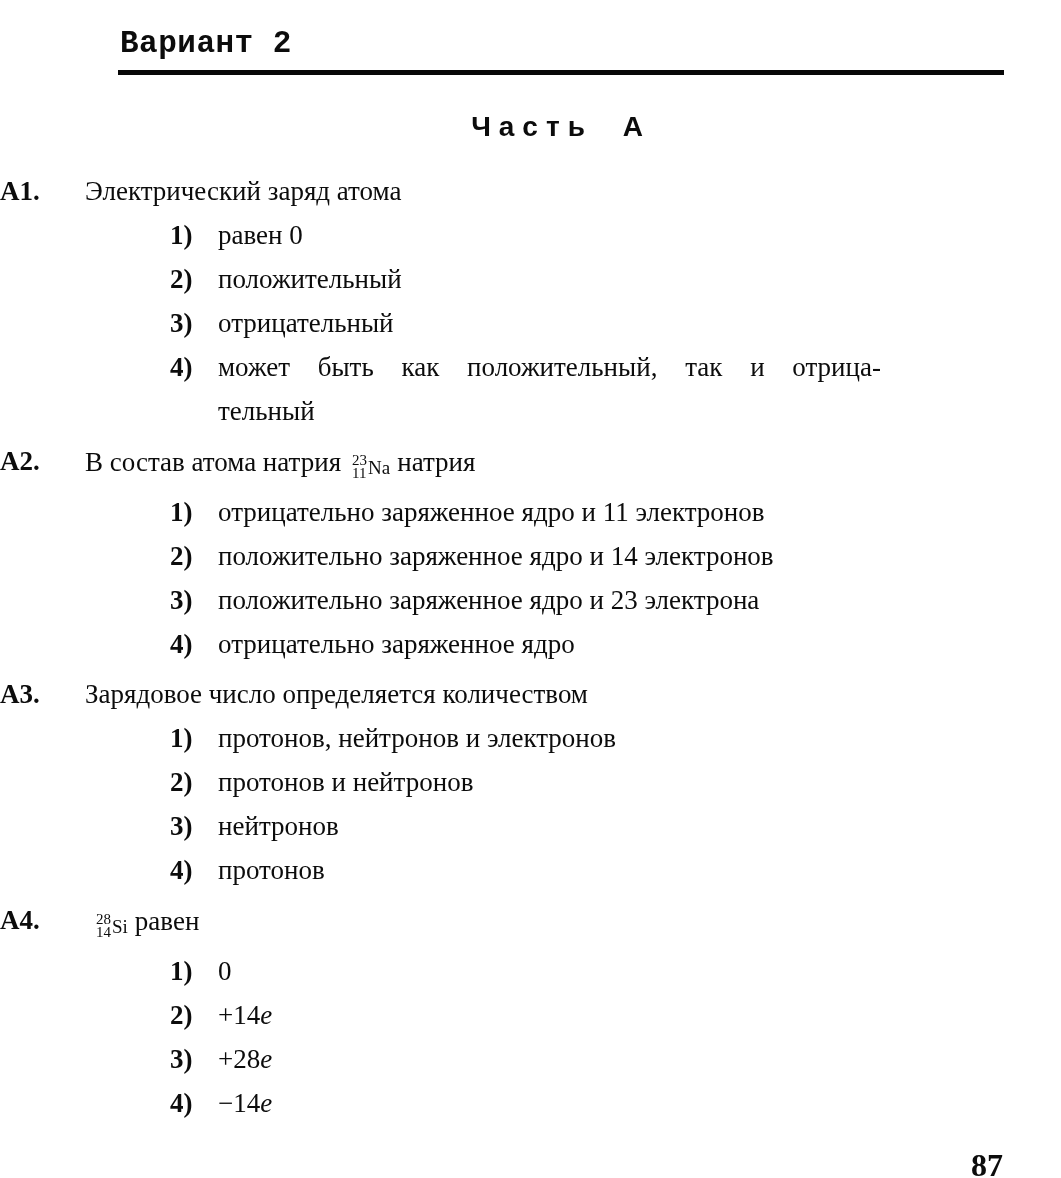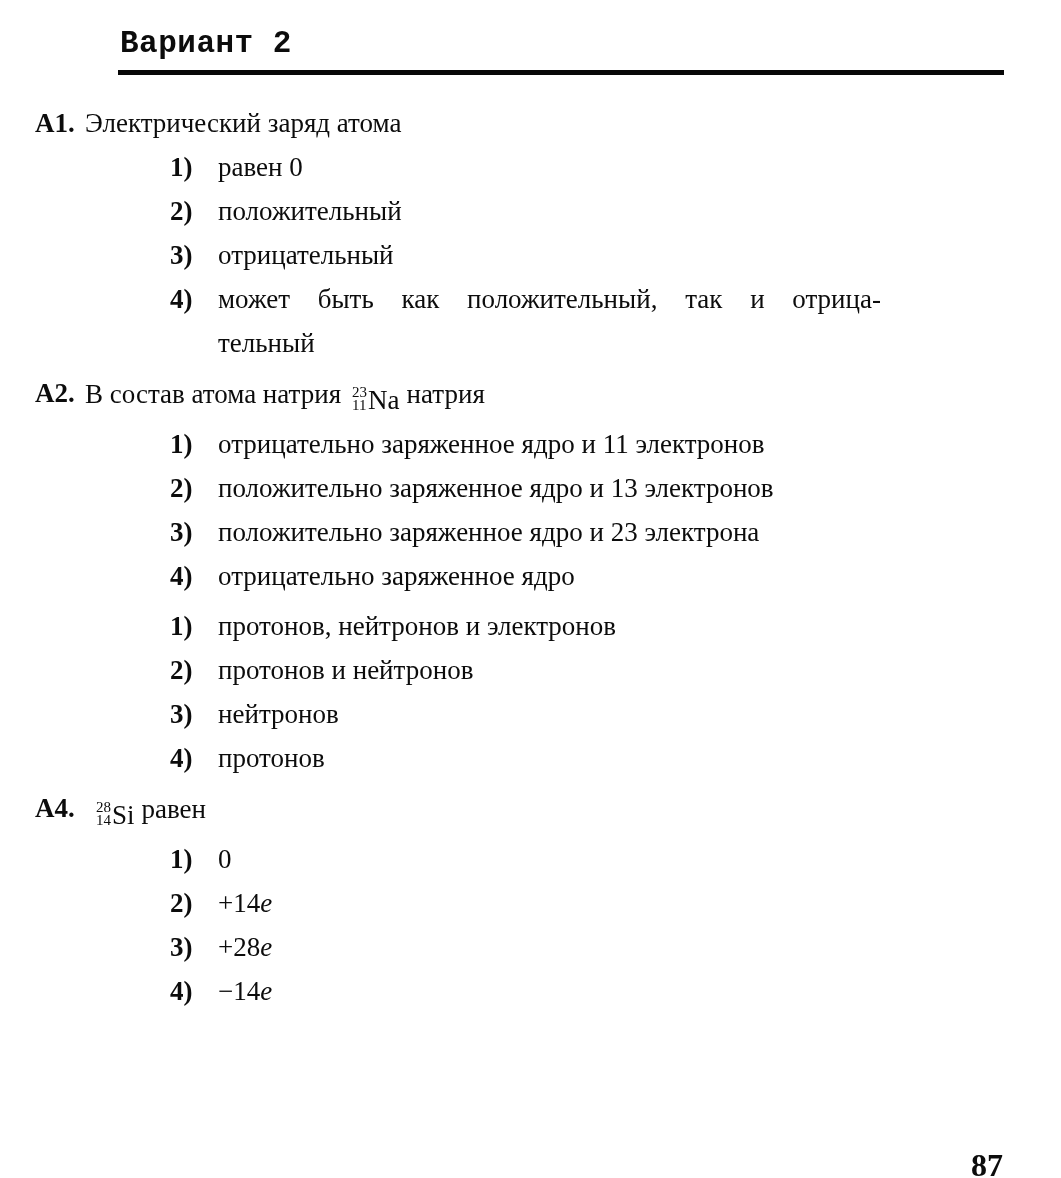--- a/index.html
+++ b/index.html
@@ -23,49 +23,52 @@
   .part-title {
     display: inline-block;
     font-family: "Liberation Sans", sans-serif;
     font-weight: bold; font-size: 28px;
     letter-spacing: 8px; word-spacing: 14px;
     margin-top: 36px;
   }
   .questions { margin-top: 26px; }
   .question { margin-bottom: 6px; }
   .q-head { display: flex; font-size: 27px; line-height: 44px; font-weight: 500; }
-  .q-id { font-weight: bold; flex: none; width: 85px; padding-left: 35px; }
+  .q-id { font-weight: bold; flex: none; width: 85px; }
   .q-text { flex: 1; padding-right: 56px; }
   .options { margin-left: 170px; }
   .option { display: flex; font-size: 27px; line-height: 44px; font-weight: 500; }
   .opt-num { font-weight: bold; flex: none; width: 48px; }
   .opt-text { flex: 1; }
   .spread { word-spacing: 21px; }
   .opt-cont { display: block; }
   .ital { font-style: italic; }
   .nuclide { display: inline-flex; align-items: center; margin: 7px 7px 0 11px; vertical-align: middle; }
   .nuclide-nums {
     display: inline-flex; flex-direction: column; align-items: flex-start;
     font-size: 15px; line-height: 13px; font-weight: 400; margin-right: 1px;
     transform: translateY(-1px);
   }
-  .nuclide-symbol { font-size: 27px; }
+  .nuclide-symbol { font-size: 19px; }
   .page-number {
     position: absolute; right: 58px; bottom: -6px;
     font-size: 32px; font-weight: bold;
   }
 </style>
 </head>
 <body>
 
 <div class="page">
 
   <h1 class="variant-title">Вариант 2</h1>
   <div class="title-rule"></div>
 
+  <div class="part-title-wrap">
+    <h2 class="part-title">Часть А</h2>
+  </div>
 
   <div class="questions">
 
     <section class="question">
       <div class="q-head">
         <span class="q-id">А1.</span>
         <span class="q-text">Электрический заряд атома</span>
       </div>
       <div class="options">
         <div class="option">
@@ -98,34 +101,38 @@
               <span class="nuclide-symbol">Na</span>
             </span><span>натрия</span></span>
       </div>
       <div class="options">
         <div class="option">
           <span class="opt-num">1)</span>
           <span class="opt-text">отрицательно заряженное ядро и 11 электронов</span>
         </div>
         <div class="option">
           <span class="opt-num">2)</span>
-          <span class="opt-text">положительно заряженное ядро и 13 электронов</span>
+          <span class="opt-text">положительно заряженное ядро и 14 электронов</span>
         </div>
         <div class="option">
           <span class="opt-num">3)</span>
           <span class="opt-text">положительно заряженное ядро и 23 электрона</span>
         </div>
         <div class="option">
           <span class="opt-num">4)</span>
           <span class="opt-text">отрицательно заряженное ядро</span>
         </div>
       </div>
     </section>
 
     <section class="question">
+      <div class="q-head">
+        <span class="q-id">А3.</span>
+        <span class="q-text">Зарядовое число определяется количеством</span>
+      </div>
       <div class="options">
         <div class="option">
           <span class="opt-num">1)</span>
           <span class="opt-text">протонов, нейтронов и электронов</span>
         </div>
         <div class="option">
           <span class="opt-num">2)</span>
           <span class="opt-text">протонов и нейтронов</span>
         </div>
         <div class="option">

